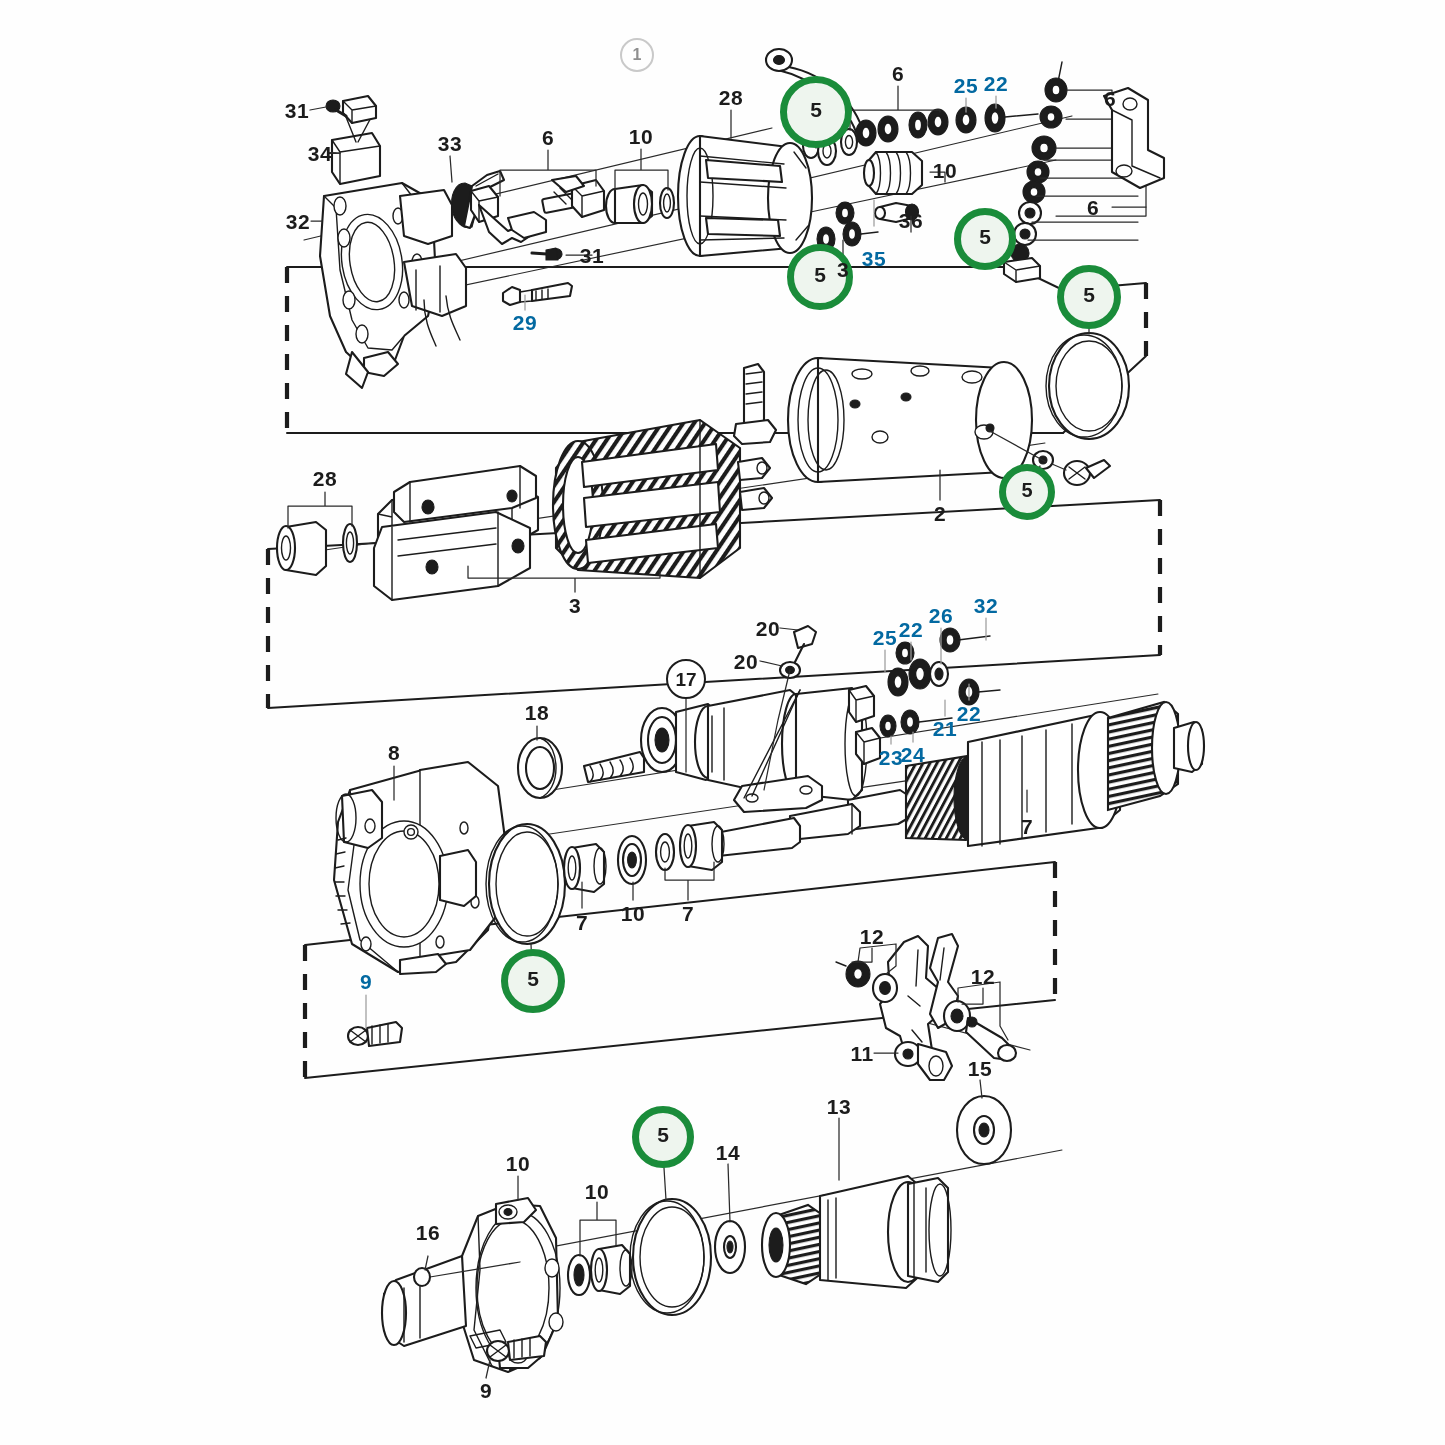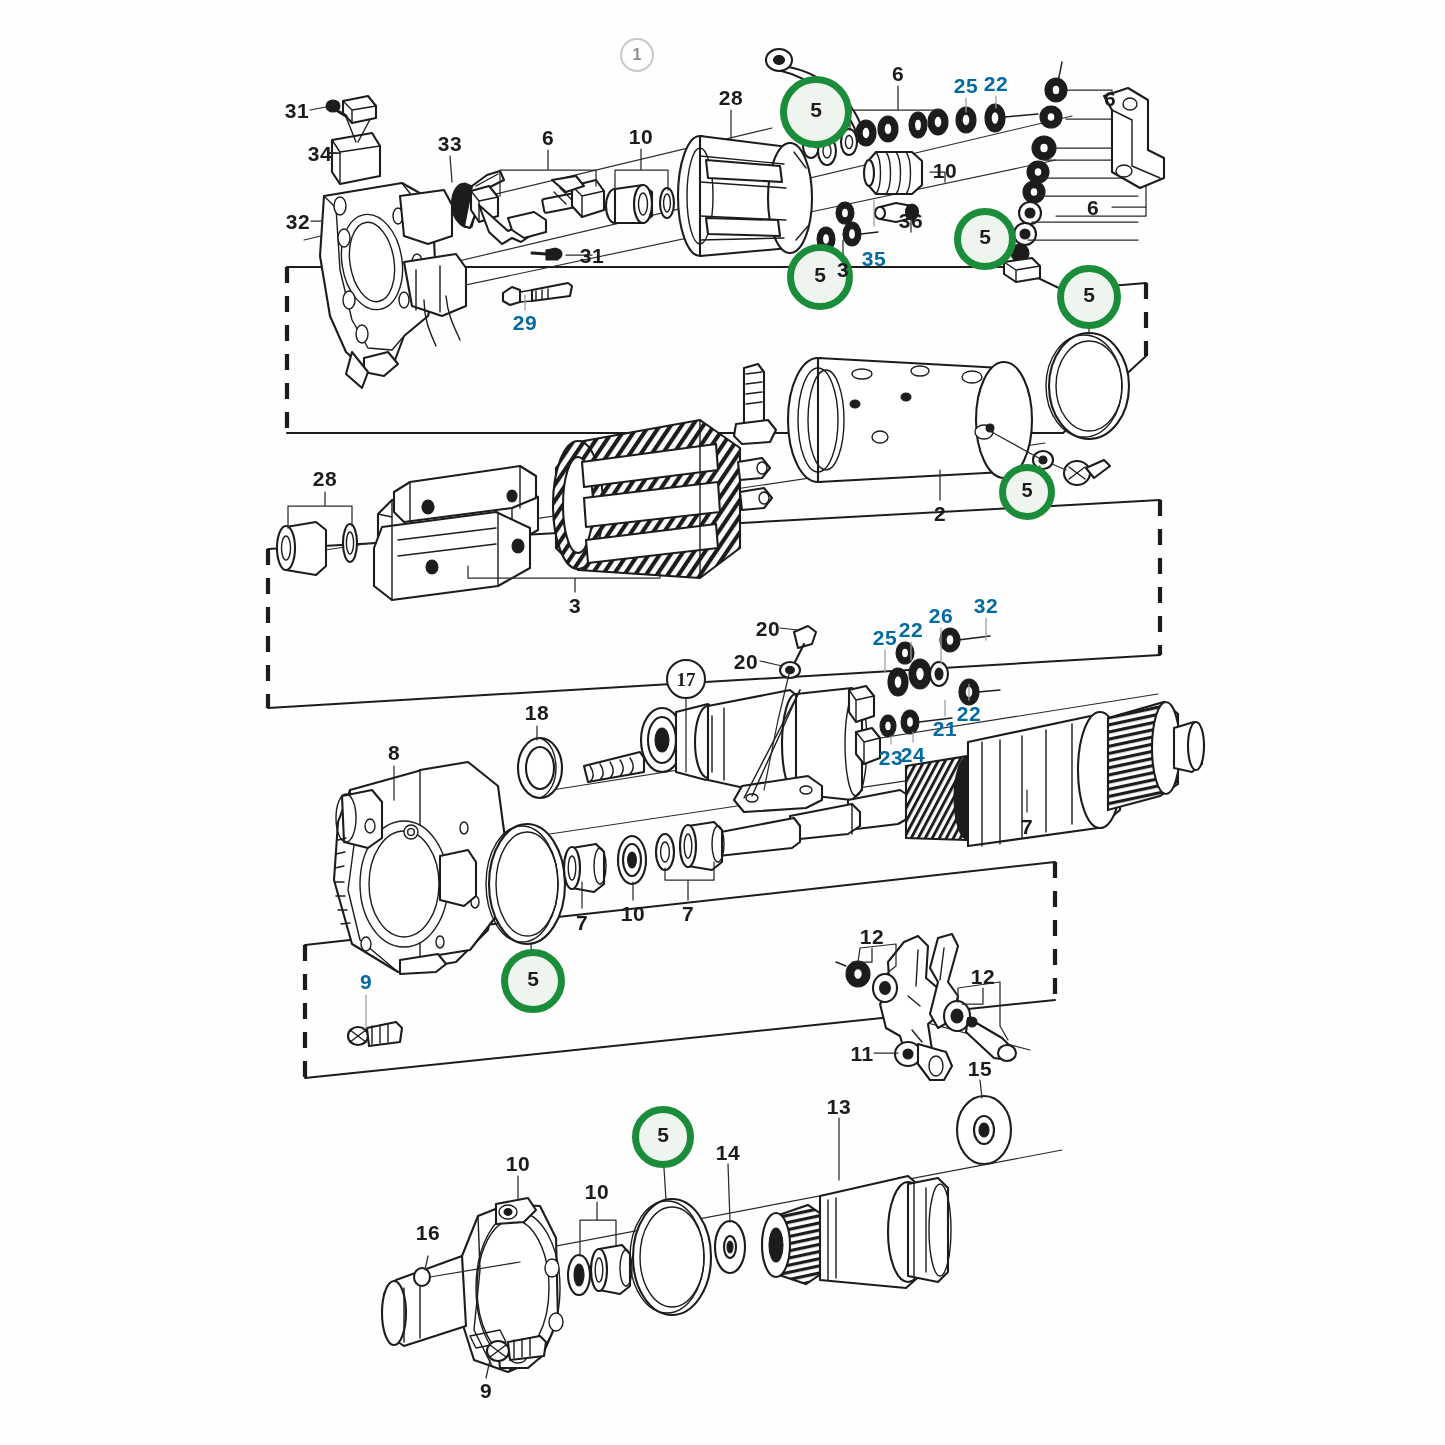--- a/index.html
+++ b/index.html
@@ -755,16 +755,16 @@
       <div class="lbl" style="left: 839px; top: 1106px;">13</div>
       <div class="lbl" style="left: 728px; top: 1152px;">14</div>
       <div class="lbl" style="left: 518px; top: 1163px;">10</div>
       <div class="lbl" style="left: 597px; top: 1191px;">10</div>
       <div class="lbl" style="left: 428px; top: 1232px;">16</div>
       <div class="lbl" style="left: 486px; top: 1390px;">9</div>
     </div>
 
   <div id="bubble-layer">
       <div class="bubble ghost" style="left: 637px; top: 55px;">1</div>
-      <div class="bubble ref" style="left: 686px; top: 679px; font-family: Liberation Serif, serif;">17</div>
+      <div class="bubble ref" style="left: 686px; top: 679px;">17</div>
     </div>
 
 </div>
 
 </body></html>

